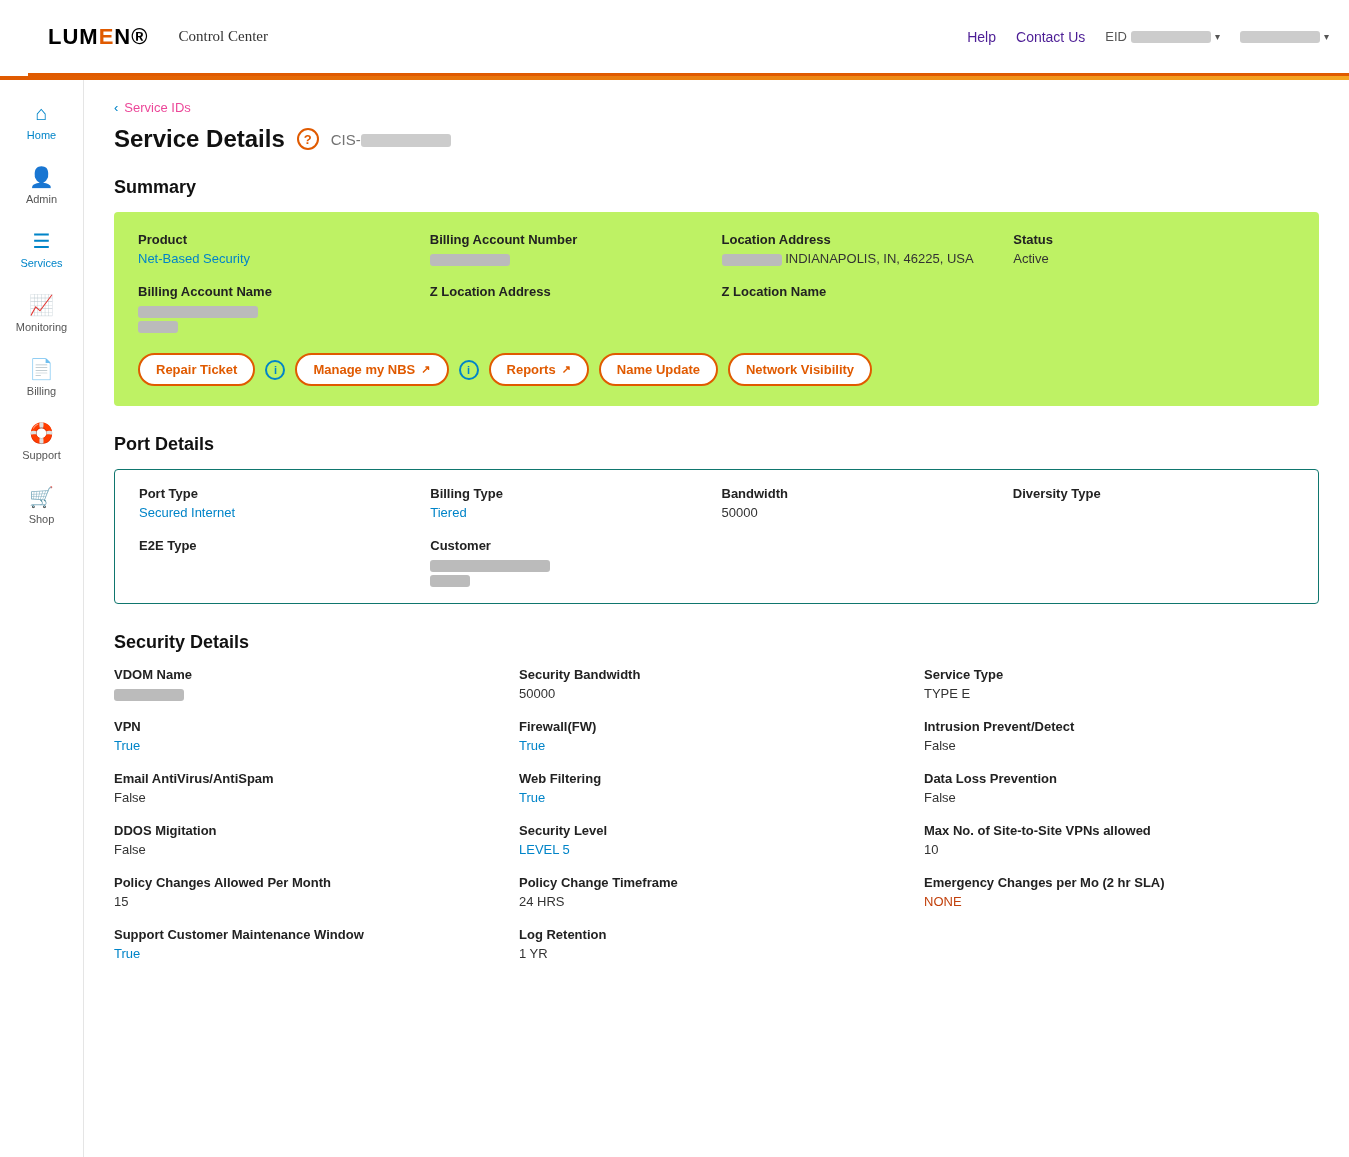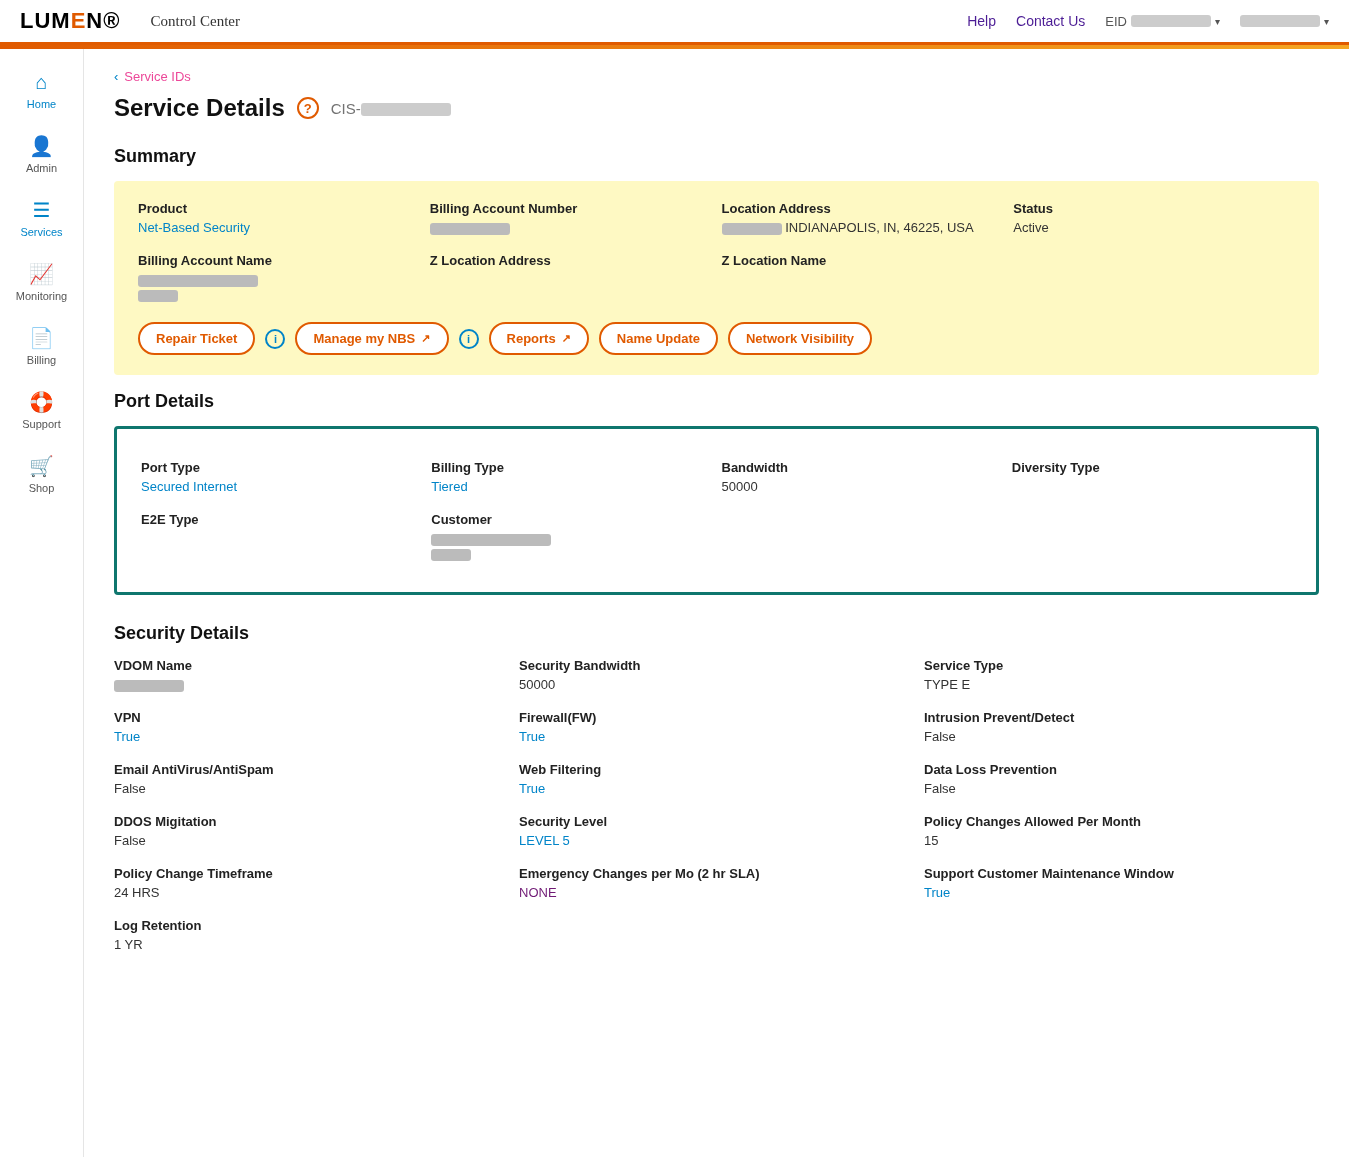--- a/index.html
+++ b/index.html
@@ -1,22 +1,22 @@
 <!DOCTYPE html>
 <html><head>
   <meta charset="utf-8">
   <style>
     * { box-sizing: border-box; margin: 0; padding: 0; }
     body { font-family: Arial, sans-serif; font-size: 14px; color: #333; background: #fff; display: flex; flex-direction: column; height: 100vh; }
 
     
     .top-nav {
       display: flex; align-items: center; padding: 0 20px;
-      height: 45px; border-bottom: 3px solid #e05a00;
-      background: #fff; flex-shrink: 0;
+      height: 76px; border-bottom: 3px solid #e05a00;
+      background: #fff; flex-shrink: 0; margin-left: 28px;
     }
     .top-nav-logo { font-size: 22px; font-weight: bold; letter-spacing: 1px; margin-right: 30px; color: #000; }
     .top-nav-logo span { color: #e05a00; }
     .top-nav-title { font-size: 15px; color: #333; font-weight: 500; flex: 1; font-family: Liberation Serif, serif; }
     .top-nav-right { display: flex; align-items: center; gap: 20px; }
     .top-nav-link { color: #4c1d95; text-decoration: none; font-size: 14px; }
     .top-nav-eid { display: flex; align-items: center; gap: 4px; font-size: 13px; color: #555; }
     .top-nav-eid .redacted { background: #ccc; color: #ccc; border-radius: 3px; display: inline-block; width: 80px; height: 12px; }
     .chevron-down { font-size: 10px; color: #555; }
 
@@ -50,48 +50,48 @@
 
     
     .page-title-row { display: flex; align-items: center; gap: 12px; margin-bottom: 24px; }
     .page-title { font-size: 24px; font-weight: bold; color: #111; }
     .question-icon { width: 22px; height: 22px; border-radius: 50%; border: 2px solid #e05a00; color: #e05a00; display: flex; align-items: center; justify-content: center; font-size: 13px; font-weight: bold; cursor: pointer; flex-shrink: 0; }
     .cis-id { font-size: 15px; color: #737373; }
     .cis-id .redacted { background: #ccc; color: #ccc; border-radius: 3px; display: inline-block; width: 90px; height: 13px; vertical-align: middle; }
 
     
     .section-title { font-size: 18px; font-weight: bold; color: #111; margin-bottom: 14px; }
-    .summary-card { background: #fef9c3; border-radius: 4px; padding: 20px 24px; margin-bottom: 16px; }
+    .summary-card { background: #bef264; border-radius: 4px; padding: 20px 24px; margin-bottom: 28px; }
     .summary-grid { display: grid; grid-template-columns: 1fr 1fr 1fr 1fr; gap: 18px 10px; margin-bottom: 20px; }
     .field-label { font-size: 13px; font-weight: bold; color: #222; margin-bottom: 4px; }
     .field-value { font-size: 13px; color: #0084c8; }
     .field-value.dark { color: #333; }
     .field-value .redacted { background: #bbb; color: #bbb; border-radius: 3px; display: inline-block; height: 12px; vertical-align: middle; }
 
     
     .action-buttons { display: flex; align-items: center; gap: 10px; flex-wrap: wrap; margin-top: 10px; }
     .btn-outline {
       border: 2px solid #e05a00; background: #fff; color: #e05a00;
       padding: 7px 16px; border-radius: 20px; cursor: pointer;
       font-size: 13px; font-weight: 600; display: flex; align-items: center; gap: 6px;
       white-space: nowrap;
     }
     .info-icon { width: 20px; height: 20px; border-radius: 50%; border: 2px solid #0084c8; color: #0084c8; display: flex; align-items: center; justify-content: center; font-size: 11px; font-weight: bold; cursor: pointer; flex-shrink: 0; }
     .ext-icon { font-size: 11px; }
 
     
-    .port-card { border: 3px solid #0f766e; border-radius: 4px; padding: 31px 24px; margin-bottom: 28px; }
+    .port-card { border: 1px solid #0f766e; border-radius: 4px; padding: 16px 24px; margin-bottom: 28px; }
     .port-grid { display: grid; grid-template-columns: 1fr 1fr 1fr 1fr; gap: 18px 10px; }
 
     
     .security-card { padding: 0; margin-bottom: 28px; }
     .security-grid { display: grid; grid-template-columns: 1fr 1fr 1fr; gap: 18px 10px; }
 
     .field-value.teal { color: #0084c8; }
-    .field-value.orange { color: #701a75; }
+    .field-value.orange { color: #c2410c; }
   </style>
 </head>
 <body>
 
 <div class="top-nav">
   <div class="top-nav-logo">LUM<span>E</span>N®</div>
   <div class="top-nav-title">Control Center</div>
   <div class="top-nav-right">
     <a class="top-nav-link">Help</a>
     <a class="top-nav-link">Contact Us</a>
@@ -288,20 +288,24 @@
         </div>
         <div>
           <div class="field-label">DDOS Migitation</div>
           <div class="field-value dark">False</div>
         </div>
         <div>
           <div class="field-label">Security Level</div>
           <div class="field-value teal">LEVEL 5</div>
         </div>
         <div>
+          <div class="field-label">Max No. of Site-to-Site VPNs allowed</div>
+          <div class="field-value dark">10</div>
+        </div>
+        <div>
           <div class="field-label">Policy Changes Allowed Per Month</div>
           <div class="field-value dark">15</div>
         </div>
         <div>
           <div class="field-label">Policy Change Timeframe</div>
           <div class="field-value dark">24 HRS</div>
         </div>
         <div>
           <div class="field-label">Emergency Changes per Mo (2 hr SLA)</div>
           <div class="field-value orange">NONE</div>

